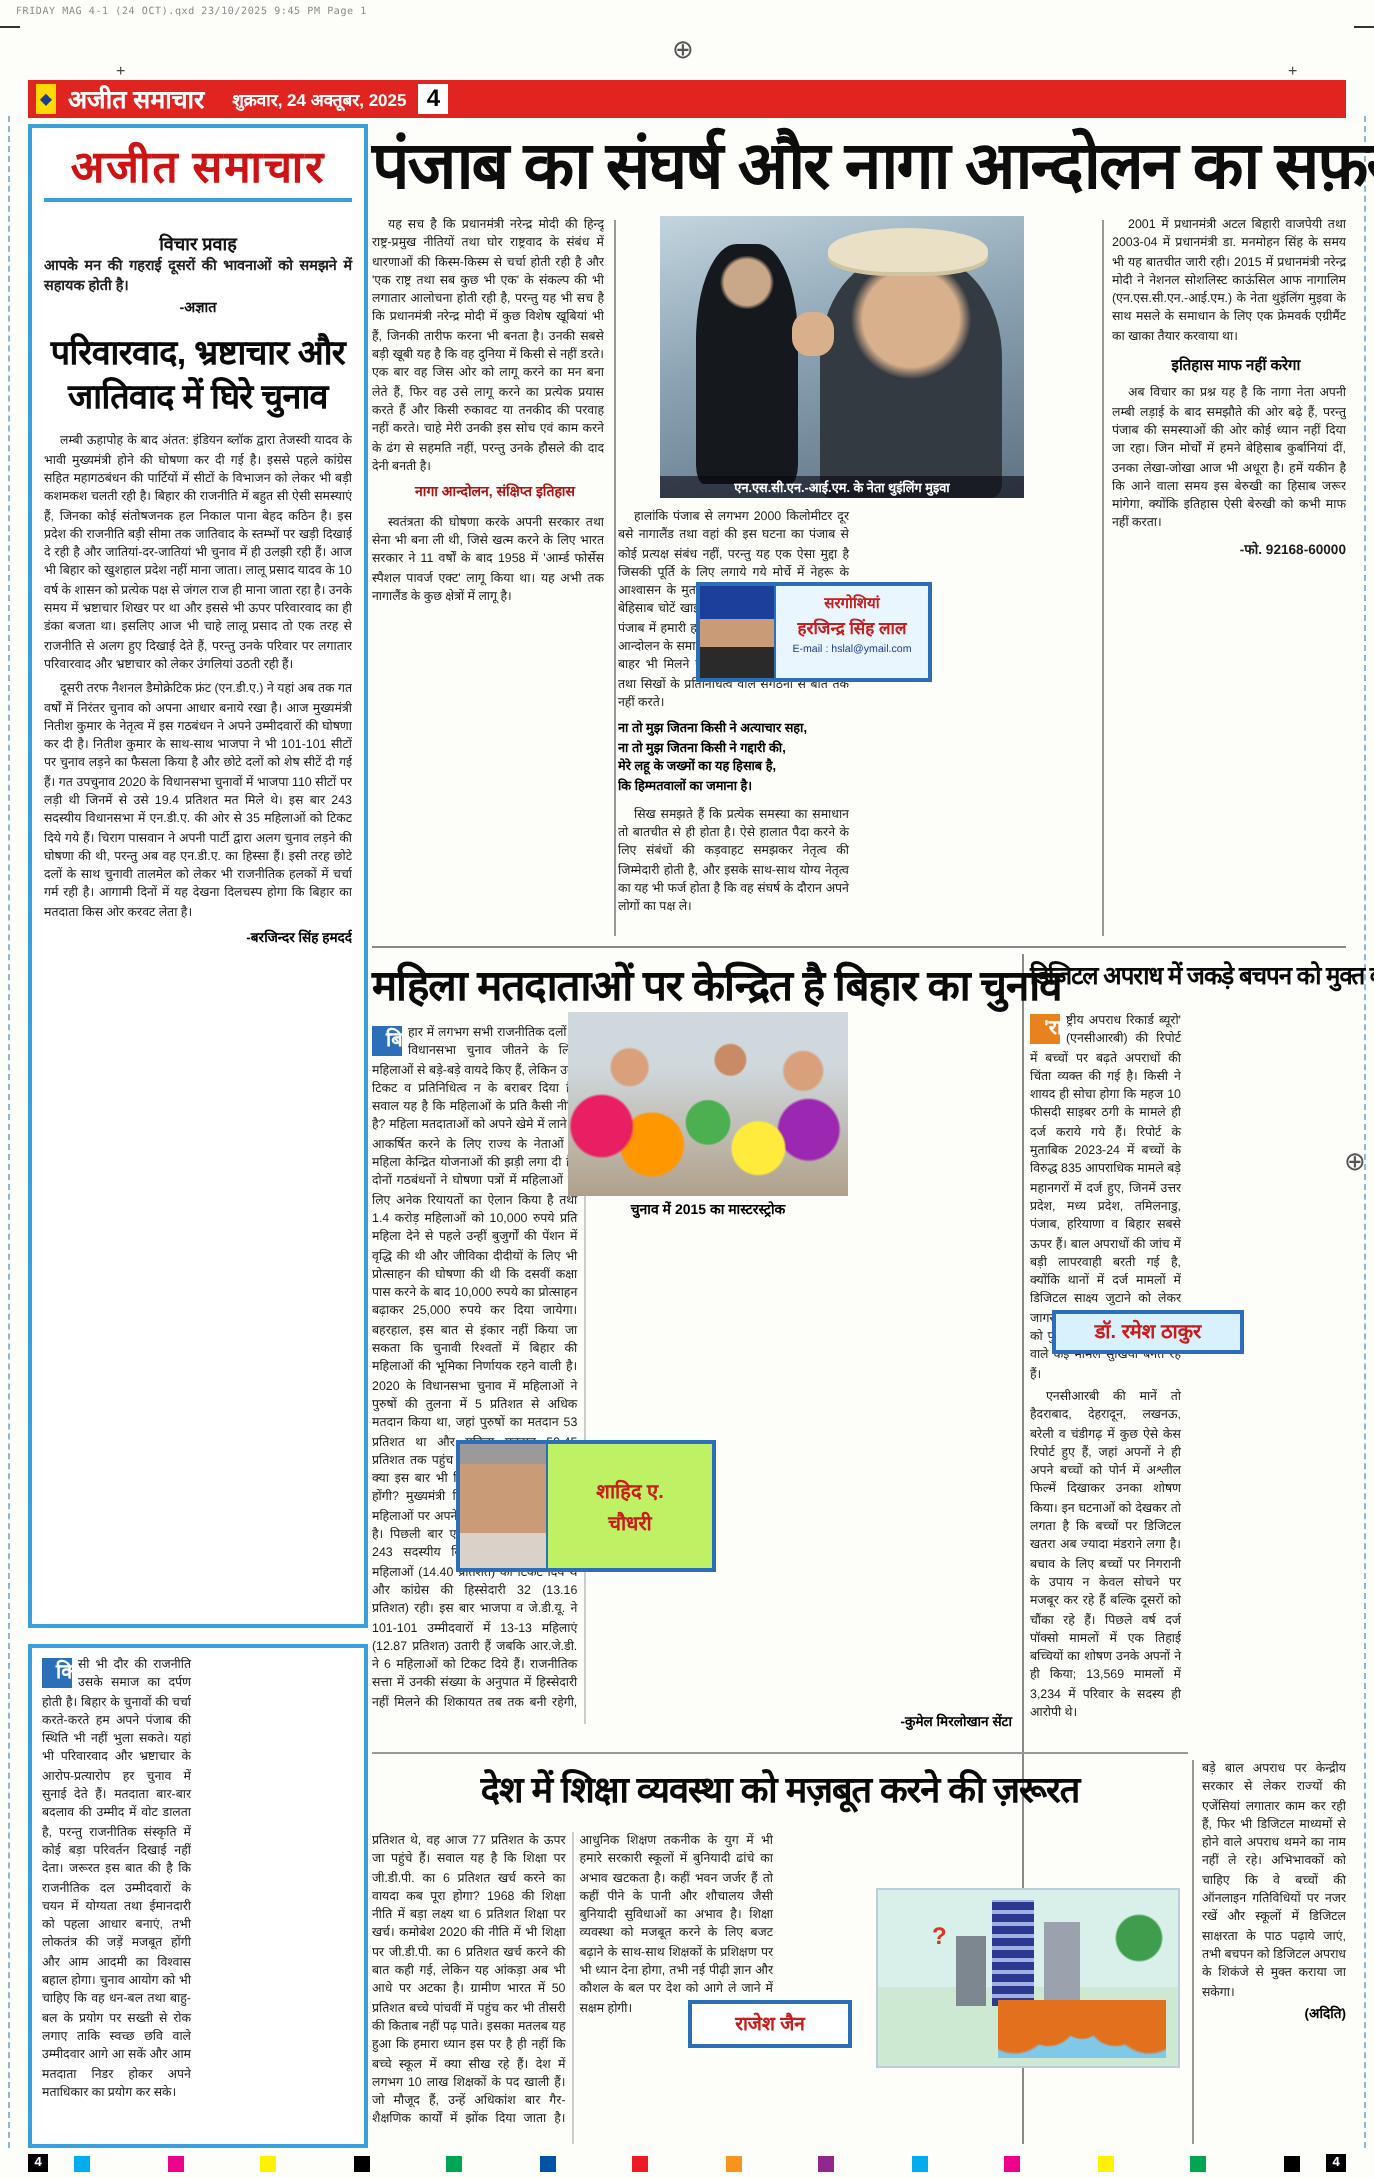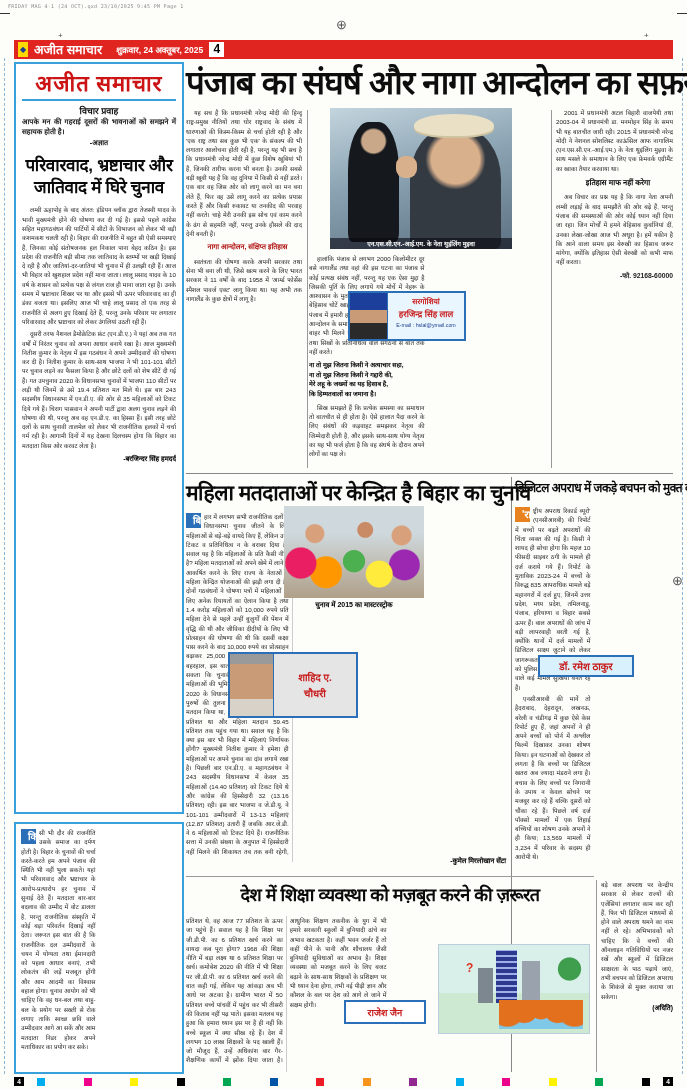--- a/index.html
+++ b/index.html
@@ -34,21 +34,21 @@
   .cols2 { column-count:2; column-gap:7px; column-rule:1px solid #ccc; column-fill:auto; }
   .cols3 { column-count:3; column-gap:7px; column-rule:1px solid #ccc; column-fill:auto; }
   .cols4 { column-count:4; column-gap:7px; column-rule:1px solid #ccc; column-fill:auto; }
   .vrule { border-left:1px solid #999; width:0; }
   .hrule { border-top:1px solid #888; height:0; }
   .sig { font-weight:bold; font-size:6.8px; text-align:right; color:#000; }
 
   
   .left-box { left:14px; top:62px; width:170px; height:752px; border:2px solid #3aa0dc; background:#fff; padding:3px 6px; }
   .lb-title { font-size:22px; font-weight:bold; color:#cc1414; text-align:center; border-bottom:2px solid #3aa0dc; padding-bottom:2px; letter-spacing:1px; font-family:"Liberation Serif", serif; }
-  .lb-thought { font-size:9px; font-weight:bold; text-align:center; margin-top:3px; color:#111; }
+  .lb-thought { font-size:9px; font-weight:bold; text-align:center; margin-top:14px; color:#111; }
   .lb-quote { font-size:7.2px; font-weight:bold; color:#222; text-align:justify; margin-top:0; line-height:1.4; }
   .lb-qauth { font-size:7.2px; font-weight:bold; text-align:center; color:#111; }
   .lb-head { font-size:17px; line-height:1.3; font-weight:bold; text-align:center; color:#0a0a0a; margin:8px 0 6px; letter-spacing:-.3px; }
   .left-note { left:14px; top:822px; width:170px; height:252px; border:2px solid #3aa0dc; background:#fff; padding:4px 5px; }
 
   .dropcap { float:left; width:15px; height:15px; background:#2a6fb8; color:#fff; font-weight:bold; font-size:10px; text-align:center; line-height:15px; margin:1px 3px 1px 0; text-indent:0; }
   .dropcap.orange { background:#e8821e; }
 
   
   .lead-head { left:186px; top:59px; width:489px; font-size:33px; font-weight:bold; color:#0d0d0d; text-align:center; letter-spacing:-1px; white-space:nowrap; }
@@ -190,36 +190,36 @@
   <div class="abs hrule" style="left:186px;top:473px;width:487px"></div>
   <div class="abs vrule" style="left:511px;top:477px;height:595px;border-color:#888"></div>
 
   <div class="abs sec-head" style="left:186px;top:478px;width:322px;font-size:21px">महिला मतदाताओं पर केन्द्रित है बिहार का चुनाव</div>
   <div class="abs bodytxt cols3" style="left:186px;top:512px;width:322px;height:350px">
     <span class="dropcap">बि</span>
     <span>हार में लगभग सभी राजनीतिक दलों ने विधानसभा चुनाव जीतने के लिए महिलाओं से बड़े-बड़े वायदे किए हैं, लेकिन उन्हें टिकट व प्रतिनिधित्व न के बराबर दिया है। सवाल यह है कि महिलाओं के प्रति कैसी नीति है? महिला मतदाताओं को अपने खेमे में लाने व आकर्षित करने के लिए राज्य के नेताओं ने महिला केन्द्रित योजनाओं की झड़ी लगा दी है। दोनों गठबंधनों ने घोषणा पत्रों में महिलाओं के लिए अनेक रियायतों का ऐलान किया है तथा 1.4 करोड़ महिलाओं को 10,000 रुपये प्रति महिला देने से पहले उन्हीं बुजुर्गों की पेंशन में वृद्धि की थी और जीविका दीदीयों के लिए भी प्रोत्साहन की घोषणा की थी कि दसवीं कक्षा पास करने के बाद 10,000 रुपये का प्रोत्साहन बढ़ाकर 25,000 रुपये कर दिया जायेगा। बहरहाल, इस बात से इंकार नहीं किया जा सकता कि चुनावी रिश्वतों में बिहार की महिलाओं की भूमिका निर्णायक रहने वाली है। 2020 के विधानसभा चुनाव में महिलाओं ने पुरुषों की तुलना में 5 प्रतिशत से अधिक मतदान किया था, जहां पुरुषों का मतदान 53 प्रतिशत था और महिला मतदान 59.45 प्रतिशत तक पहुंच गया था। सवाल यह है कि क्या इस बार भी बिहार में महिलाएं निर्णायक होंगी? मुख्यमंत्री नितीश कुमार ने हमेशा ही महिलाओं पर अपने चुनाव का दांव लगाये रखा है। पिछली बार एन.डी.ए. व महागठबंधन ने 243 सदस्यीय विधानसभा में केवल 35 महिलाओं (14.40 प्रतिशत) को टिकट दिये थे और कांग्रेस की हिस्सेदारी 32 (13.16 प्रतिशत) रही। इस बार भाजपा व जे.डी.यू. ने 101-101 उम्मीदवारों में 13-13 महिलाएं (12.87 प्रतिशत) उतारी हैं जबकि आर.जे.डी. ने 6 महिलाओं को टिकट दिये हैं। राजनीतिक सत्ता में उनकी संख्या के अनुपात में हिस्सेदारी नहीं मिलने की शिकायत तब तक बनी रहेगी, जब तक कोई पार्टी उन्हें उचित प्रतिनिधित्व देना नहीं चाहती, जैसा कि टिकट वितरण से स्पष्ट है।</span>
   </div>
   <div class="abs photo-women"></div>
   <div class="abs women-cap">चुनाव में 2015 का मास्टरस्ट्रोक</div>
-  <div class="abs author-box" style="left:228px;top:652px;width:130px;height:66px;background:#e5e5e5">
+  <div class="abs author-box" style="left:228px;top:720px;width:130px;height:66px;background:#bef264">
     <div class="ab-photo shahid" style="width:44px"></div>
     <div class="ab-txt" style="padding-top:14px">
       <div class="ab-name" style="font-size:10px">शाहिद ए.</div>
       <div class="ab-name" style="font-size:10px">चौधरी</div>
     </div>
   </div>
   <div class="abs sig" style="left:350px;top:856px;width:156px">-कुमेल मिरलोखान सेंटा</div>
 
   <div class="abs sec-head" style="left:515px;top:479px;width:158px;font-size:12.5px;transform:scaleX(.96);transform-origin:left">डिजिटल अपराध में जकड़े बचपन को मुक्त कराने की चुनौती</div>
   <div class="abs bodytxt cols2" style="left:515px;top:506px;width:158px;height:364px">
     <span class="dropcap orange">'रा</span>
     <span>ष्ट्रीय अपराध रिकार्ड ब्यूरो' (एनसीआरबी) की रिपोर्ट में बच्चों पर बढ़ते अपराधों की चिंता व्यक्त की गई है। किसी ने शायद ही सोचा होगा कि महज 10 फीसदी साइबर ठगी के मामले ही दर्ज कराये गये हैं। रिपोर्ट के मुताबिक 2023-24 में बच्चों के विरुद्ध 835 आपराधिक मामले बड़े महानगरों में दर्ज हुए, जिनमें उत्तर प्रदेश, मध्य प्रदेश, तमिलनाडु, पंजाब, हरियाणा व बिहार सबसे ऊपर हैं। बाल अपराधों की जांच में बड़ी लापरवाही बरती गई है, क्योंकि थानों में दर्ज मामलों में डिजिटल साक्ष्य जुटाने को लेकर जागरूकता नहीं है। बाल अपराधों को पुलिस करने में कोताही बरतने वाले कई मामले सुर्खियां बनते रहे हैं।</span>
     <span style="display:block;text-indent:8px;margin-top:2px">एनसीआरबी की मानें तो हैदराबाद, देहरादून, लखनऊ, बरेली व चंडीगढ़ में कुछ ऐसे केस रिपोर्ट हुए हैं, जहां अपनों ने ही अपने बच्चों को पोर्न में अश्लील फिल्में दिखाकर उनका शोषण किया। इन घटनाओं को देखकर तो लगता है कि बच्चों पर डिजिटल खतरा अब ज्यादा मंडराने लगा है। बचाव के लिए बच्चों पर निगरानी के उपाय न केवल सोचने पर मजबूर कर रहे हैं बल्कि दूसरों को चौंका रहे हैं। पिछले वर्ष दर्ज पॉक्सो मामलों में एक तिहाई बच्चियों का शोषण उनके अपनों ने ही किया; 13,569 मामलों में 3,234 में परिवार के सदस्य ही आरोपी थे।</span>
   </div>
-  <div class="abs name-box" style="left:538px;top:655px;width:96px;height:22px;font-size:10px;line-height:20px">डॉ. रमेश ठाकुर</div>
+  <div class="abs name-box" style="left:526px;top:655px;width:96px;height:22px;font-size:10px;line-height:20px">डॉ. रमेश ठाकुर</div>
 
   <div class="abs left-note">
     <div class="bodytxt cols2" style="height:240px">
       <span class="dropcap">कि</span>
       <span>सी भी दौर की राजनीति उसके समाज का दर्पण होती है। बिहार के चुनावों की चर्चा करते-करते हम अपने पंजाब की स्थिति भी नहीं भुला सकते। यहां भी परिवारवाद और भ्रष्टाचार के आरोप-प्रत्यारोप हर चुनाव में सुनाई देते हैं। मतदाता बार-बार बदलाव की उम्मीद में वोट डालता है, परन्तु राजनीतिक संस्कृति में कोई बड़ा परिवर्तन दिखाई नहीं देता। जरूरत इस बात की है कि राजनीतिक दल उम्मीदवारों के चयन में योग्यता तथा ईमानदारी को पहला आधार बनाएं, तभी लोकतंत्र की जड़ें मजबूत होंगी और आम आदमी का विश्वास बहाल होगा। चुनाव आयोग को भी चाहिए कि वह धन-बल तथा बाहु-बल के प्रयोग पर सख्ती से रोक लगाए ताकि स्वच्छ छवि वाले उम्मीदवार आगे आ सकें और आम मतदाता निडर होकर अपने मताधिकार का प्रयोग कर सके।</span>
     </div>
   </div>
 
   <div class="abs hrule" style="left:186px;top:876px;width:408px;border-color:#999"></div>
   <div class="abs sec-head" style="left:186px;top:882px;width:408px;font-size:18px">देश में शिक्षा व्यवस्था को मज़बूत करने की ज़रूरत</div>

